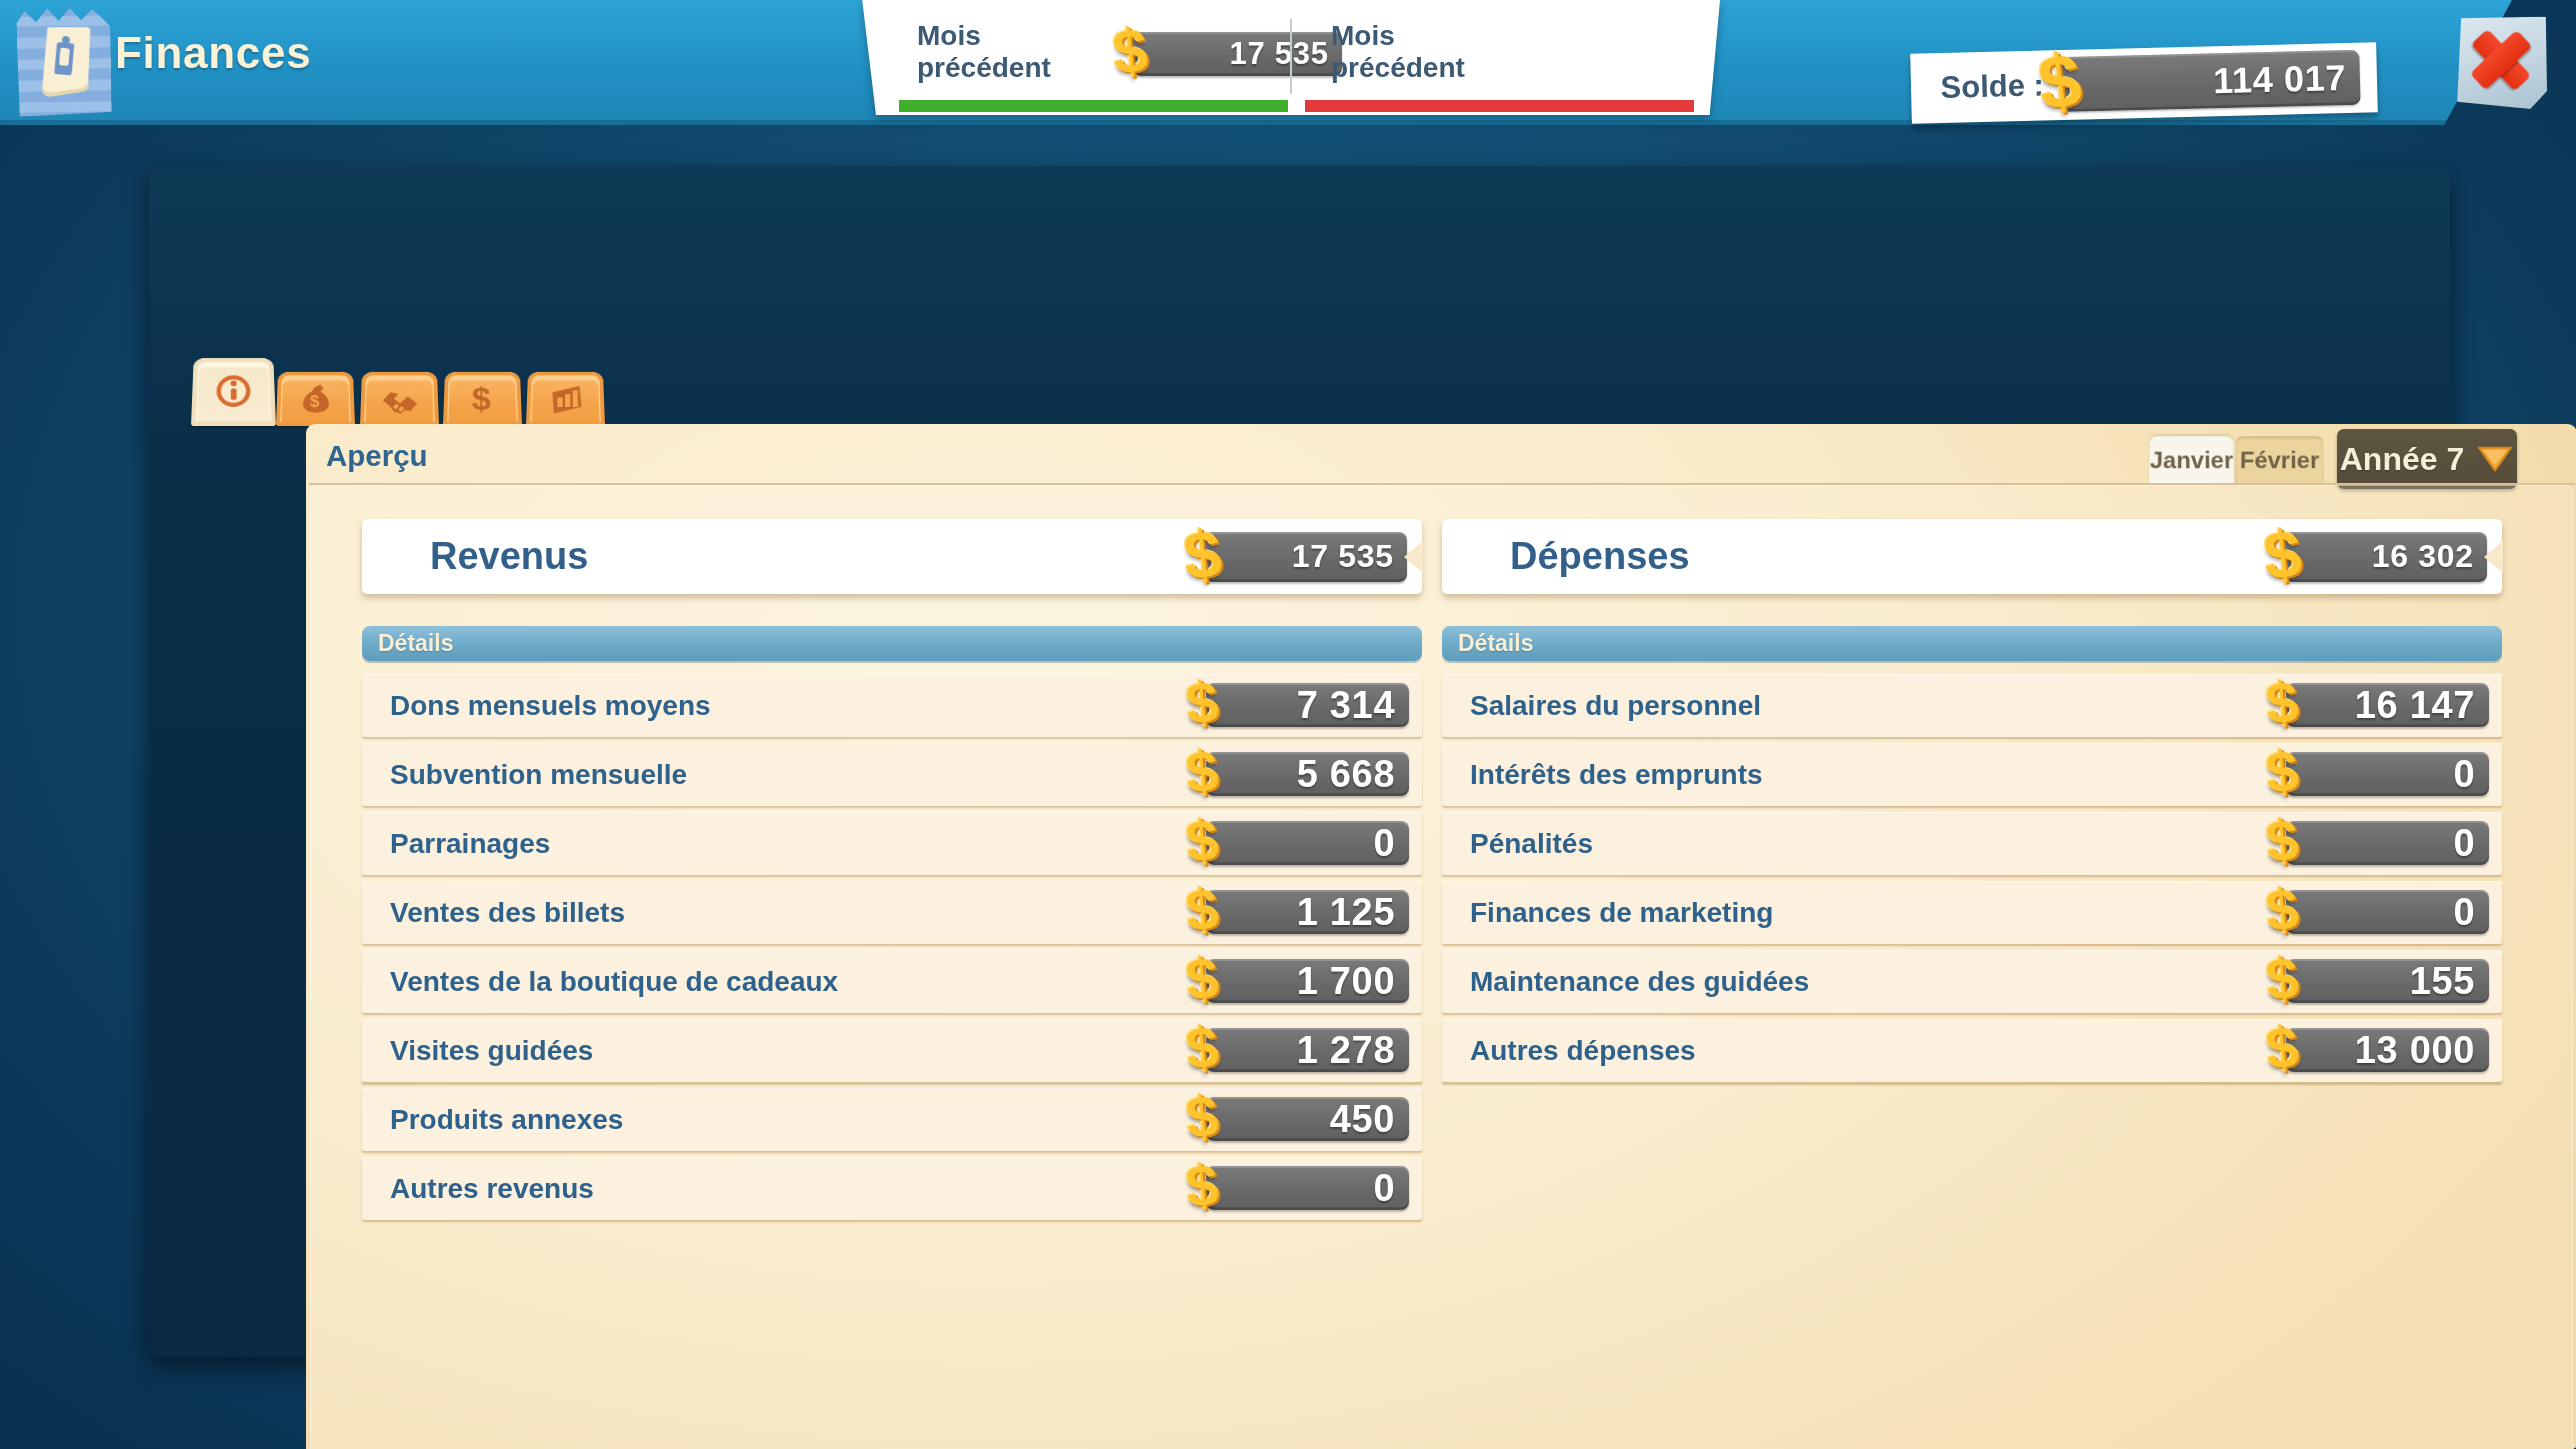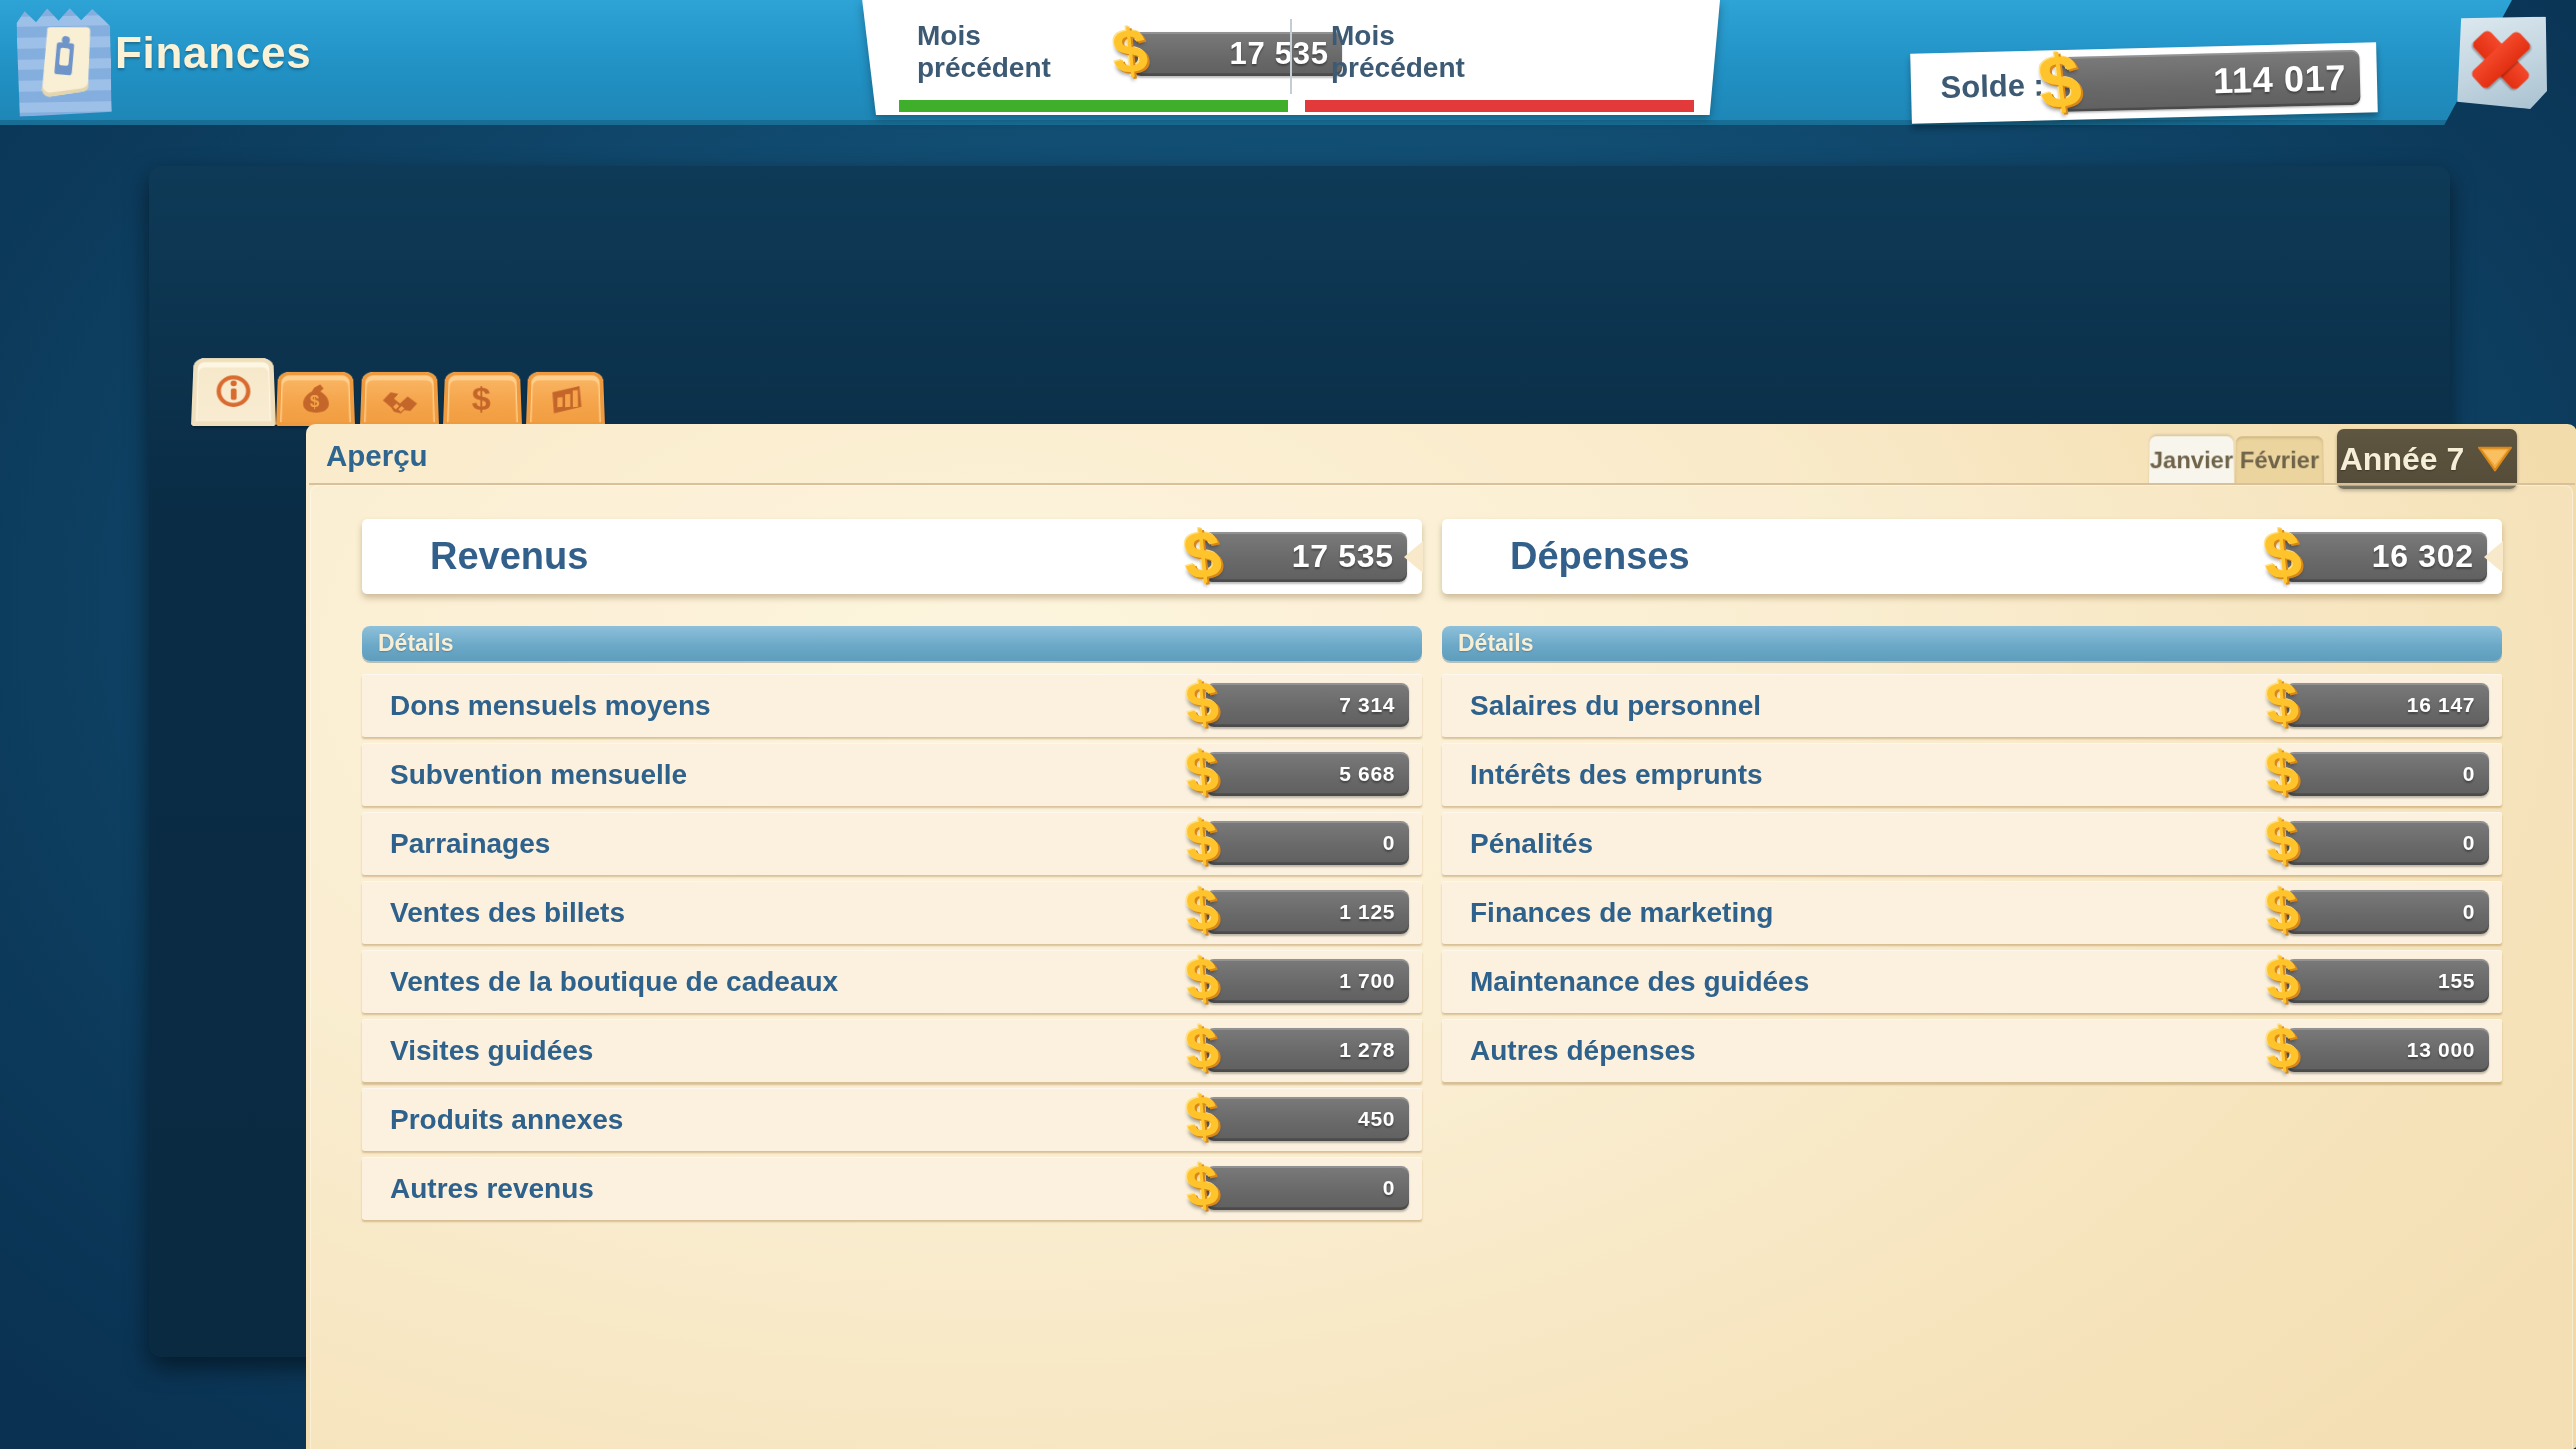--- a/index.html
+++ b/index.html
@@ -209,21 +209,21 @@
 
   .rows{ margin-top:13px; }
   .row{
     position:relative; height:63px; margin-bottom:6px;
     background:#fbf1de; border-radius:2.7px;
     box-shadow:0 2.7px 2px -0.7px rgba(160,120,60,0.4), inset 0 0.7px 0 rgba(255,255,255,0.6);
     display:flex; align-items:center;
   }
   .row .row-label{ font-size:28px; font-weight:700; color:#2e618b; padding-left:28px; }
   .row .pill{ position:absolute; right:13.4px; top:9.4px; width:203px; height:44px; }
-  .row .pill .amount{ font-size:21px; }
+  .row .pill .amount{ font-size:38px; }
   .row .dollar{ font-size:58px; }
 
   
   .notch-right{
     position:absolute; right:-1.3px; top:1022px; width:0; height:0;
     border-top:17.4px solid transparent; border-bottom:17.4px solid transparent;
     border-right:27px solid #0a2a42;
   }
 </style>
 </head>

